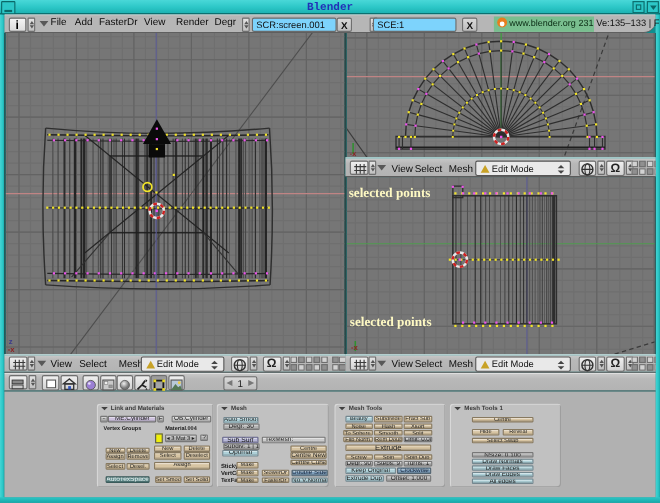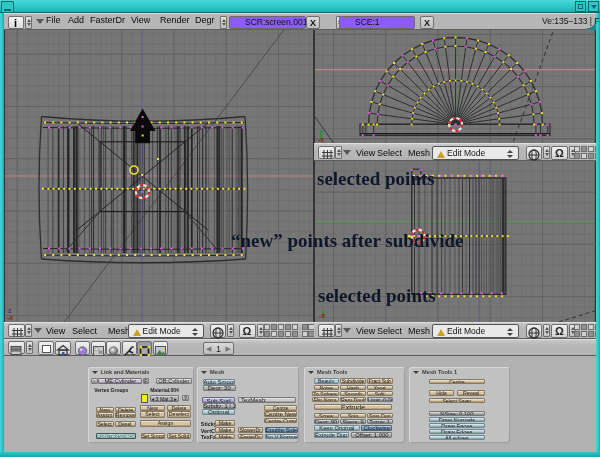--- a/index.html
+++ b/index.html
@@ -16,39 +16,40 @@
 .wbtn { position:absolute; background:linear-gradient(#efefef,#d2d2d2); border:1px solid #6f6f6f; border-radius:2px; }
 .ibtn { position:absolute; background:linear-gradient(#d9d9d9,#bdbdbd); border:1px solid #6f6f6f; border-radius:2px; }
 .spin { position:absolute; width:7px; background:linear-gradient(#e3e3e3,#c0c0c0); border:1px solid #6f6f6f; border-radius:1px; }
 .spin:before { content:""; position:absolute; left:1.2px; top:2px; border-left:2.2px solid transparent; border-right:2.2px solid transparent; border-bottom:3px solid #555;}
 .spin:after { content:""; position:absolute; left:1.2px; bottom:2px; border-left:2.2px solid transparent; border-right:2.2px solid transparent; border-top:3px solid #555;}
 .drop { position:absolute; background:#e9e9e9; border:1px solid #555; border-radius:2px; color:#111;
   white-space:nowrap; }
 .updn { position:absolute; top:3px; width:7px; height:8px; }
 .updn:before { content:""; position:absolute; left:0; top:0; border-left:3px solid transparent; border-right:3px solid transparent; border-bottom:3.5px solid #444;}
 .updn:after { content:""; position:absolute; left:0; bottom:0; border-left:3px solid transparent; border-right:3px solid transparent; border-top:3.5px solid #444;}
-.field { position:absolute; background:#8b5cf6; border:1px solid #6a6a6a; font-size:8.5px; color:#111;
-  padding-left:15px; border-radius:2px;}
+.field { position:absolute; background:#7dd3fc; border:1px solid #6a6a6a; font-size:8.5px; color:#111;
+  padding-left:3px; border-radius:2px;}
 .panelarea { position:absolute; left:4px; top:356px; width:592px; height:96px; background:#b1b1b1; }
 .panel { position:absolute; background:#c1c1c1; border-radius:3px;
   box-shadow: inset 1px 1px 0 #d8d8d8, inset -1px -1px 0 #9e9e9e; }
 .ptitle { position:absolute; left:4px; top:2px; font-size:5.6px; font-weight:bold; color:#3a3a3a; }
 .b { position:absolute; text-align:center; color:#1c1c1c; border-radius:1px; overflow:hidden; white-space:nowrap;
   box-shadow: inset 0 1px 0 rgba(255,255,255,.45), inset 0 -1px 0 rgba(0,0,0,.18); }
 .lbl { position:absolute; color:#1a1a1a; font-weight:bold; white-space:nowrap; }
-.ann { position:absolute; font-family:"Liberation Serif", serif; font-weight:bold; font-size:19px; color:#0f172a; white-space:nowrap;}
+.ann { position:absolute; font-family:"Liberation Serif", serif; font-weight:bold; font-size:12px; color:#fef9c3; white-space:nowrap;}
 </style></head><body>
 <div id="root">
 <div class="frame" style="left:0;top:13px;width:4px;height:440px"></div>
     <div class="frame" style="left:596px;top:13px;width:4px;height:440px"></div>
     <div class="frame" style="left:0;top:452px;width:600px;height:5px;background:linear-gradient(#2cc7c7,#17a8a8)"></div>
     <div class="titlebar"></div>
     <div style="position:absolute;left:1px;top:1px;width:13px;height:12px;background:#2cc7c7;border:1px solid #0a6868;border-radius:1px">
       <div style="position:absolute;left:2px;top:7px;width:7px;height:2px;background:#0a6868"></div>
     </div>
+    <div style="position:absolute;left:0;top:1.5px;width:600px;text-align:center;font-family:&quot;Liberation Mono&quot;,monospace;font-size:10px;font-weight:bold;color:#2230b8">Blender</div>
     <div style="position:absolute;left:575px;top:1px;width:11px;height:11px;background:#2cc7c7;border:1px solid #0a6868">
       <div style="position:absolute;left:2px;top:2px;width:5px;height:5px;border:1px solid #0a6868"></div>
     </div>
     <div style="position:absolute;left:588px;top:1px;width:11px;height:11px;background:#2cc7c7;border:1px solid #0a6868">
       <div style="position:absolute;left:2px;top:3px;width:0;height:0;border-left:3px solid transparent;border-right:3px solid transparent;border-top:4px solid #0a6868"></div>
     </div>
     <div class="menubar"></div>
     <div class="wbtn" style="left:8px;top:16px;width:16px;height:13px;background:linear-gradient(#f4f4f4,#dcdcdc)">
       <div style="position:absolute;left:5px;top:1px;width:5px;height:11px;color:#000;font-weight:bold;font-size:11px;line-height:11px">i</div>
     </div>
@@ -59,20 +60,24 @@
     <div class="mtxt" style="left:90px;top:15px">FasterDr</div>
     <div class="mtxt" style="left:131px;top:15px">View</div>
     <div class="mtxt" style="left:160px;top:15px">Render</div>
     <div class="mtxt" style="left:195px;top:15px">Degr</div>
     <div class="spin" style="left:220px;top:16px;height:13px"></div>
     <div class="field" style="left:229px;top:16px;width:77px;height:13px;line-height:11px">SCR:screen.001</div>
     <div class="ibtn" style="left:306px;top:16px;width:14px;height:13px;text-align:center;font-size:9px;font-weight:bold;line-height:12px;color:#111">X</div>
     <div class="spin" style="left:336px;top:16px;height:13px"></div>
     <div class="field" style="left:339px;top:16px;width:76px;height:13px;line-height:11px">SCE:1</div>
     <div class="ibtn" style="left:420px;top:16px;width:14px;height:13px;text-align:center;font-size:9px;font-weight:bold;line-height:12px;color:#111">X</div>
+    <div style="position:absolute;left:449px;top:15px;width:91px;height:14px;background:#79be8f;font-size:8.2px;color:#0b2b14;line-height:14px;white-space:nowrap"><svg width="11" height="11" style="vertical-align:-2px;margin:0 1px 0 2px">
+        <circle cx="5.5" cy="5.5" r="4.5" fill="#e87d1e"></circle>
+        <circle cx="5.5" cy="6.8" r="2.2" fill="#fff"></circle>
+      </svg>www.blender.org 231</div>
     <div style="position:absolute;left:542px;top:16px;font-size:8.5px;color:#111;white-space:nowrap">Ve:135–133 | F</div>
     <div class="vp" style="left:4px;top:30px;width:310px;height:292px"><svg width="310" height="292">
         <rect x="0" y="0" width="310" height="292" fill="#767676"></rect>
         <line x1="1.80" y1="0" x2="1.80" y2="292" stroke="#6f6f6f" stroke-width="1"></line>
         <line x1="12.25" y1="0" x2="12.25" y2="292" stroke="#6f6f6f" stroke-width="1"></line>
         <line x1="22.70" y1="0" x2="22.70" y2="292" stroke="#6f6f6f" stroke-width="1"></line>
         <line x1="33.15" y1="0" x2="33.15" y2="292" stroke="#6f6f6f" stroke-width="1"></line>
         <line x1="43.60" y1="0" x2="43.60" y2="292" stroke="#6f6f6f" stroke-width="1"></line>
         <line x1="54.05" y1="0" x2="54.05" y2="292" stroke="#6f6f6f" stroke-width="1"></line>
         <line x1="64.50" y1="0" x2="64.50" y2="292" stroke="#6f6f6f" stroke-width="1"></line>
@@ -983,14 +988,13 @@
     <div class="b" style="left:428.7px;top:378.7px;width:56.3px;height:5.8px;font-size:5.2px;line-height:4.8px;background:#d7c4a2;border:1px solid #877960;">Centre</div>
     <div class="b" style="left:428.7px;top:390.0px;width:25.8px;height:5.6px;font-size:5.2px;line-height:4.6px;background:#d7c4a2;border:1px solid #877960;">Hide</div>
     <div class="b" style="left:457.0px;top:390.0px;width:28.0px;height:5.6px;font-size:5.2px;line-height:4.6px;background:#d7c4a2;border:1px solid #877960;">Reveal</div>
     <div class="b" style="left:428.7px;top:397.5px;width:56.3px;height:5.6px;font-size:5.2px;line-height:4.6px;background:#d7c4a2;border:1px solid #877960;">Select Swap</div>
     <div class="b" style="left:428.7px;top:411.2px;width:56.3px;height:5.2px;font-size:5.8px;line-height:4.2px;background:#b3b3b3;border:1px solid #787878;">NSize: 0.100</div>
     <div class="b" style="left:428.7px;top:416.9px;width:56.3px;height:5.2px;font-size:5.8px;line-height:4.2px;background:#aed0d8;border:1px solid #74878f;">Draw Normals</div>
     <div class="b" style="left:428.7px;top:422.9px;width:56.3px;height:5.2px;font-size:5.8px;line-height:4.2px;background:#aed0d8;border:1px solid #74878f;">Draw Faces</div>
     <div class="b" style="left:428.7px;top:428.9px;width:56.3px;height:5.2px;font-size:5.8px;line-height:4.2px;background:#aed0d8;border:1px solid #74878f;">Draw Edges</div>
     <div class="b" style="left:428.7px;top:434.9px;width:56.3px;height:5.2px;font-size:5.8px;line-height:4.2px;background:#aed0d8;border:1px solid #74878f;">All edges</div>
     <div class="ann" style="left:317px;top:167.5px">selected points</div>
-    <div class="ann" style="left:231px;top:229.5px">“new” points after subdivide</div>
     <div class="ann" style="left:318px;top:284.5px">selected points</div>
   </div>
 </body></html>

